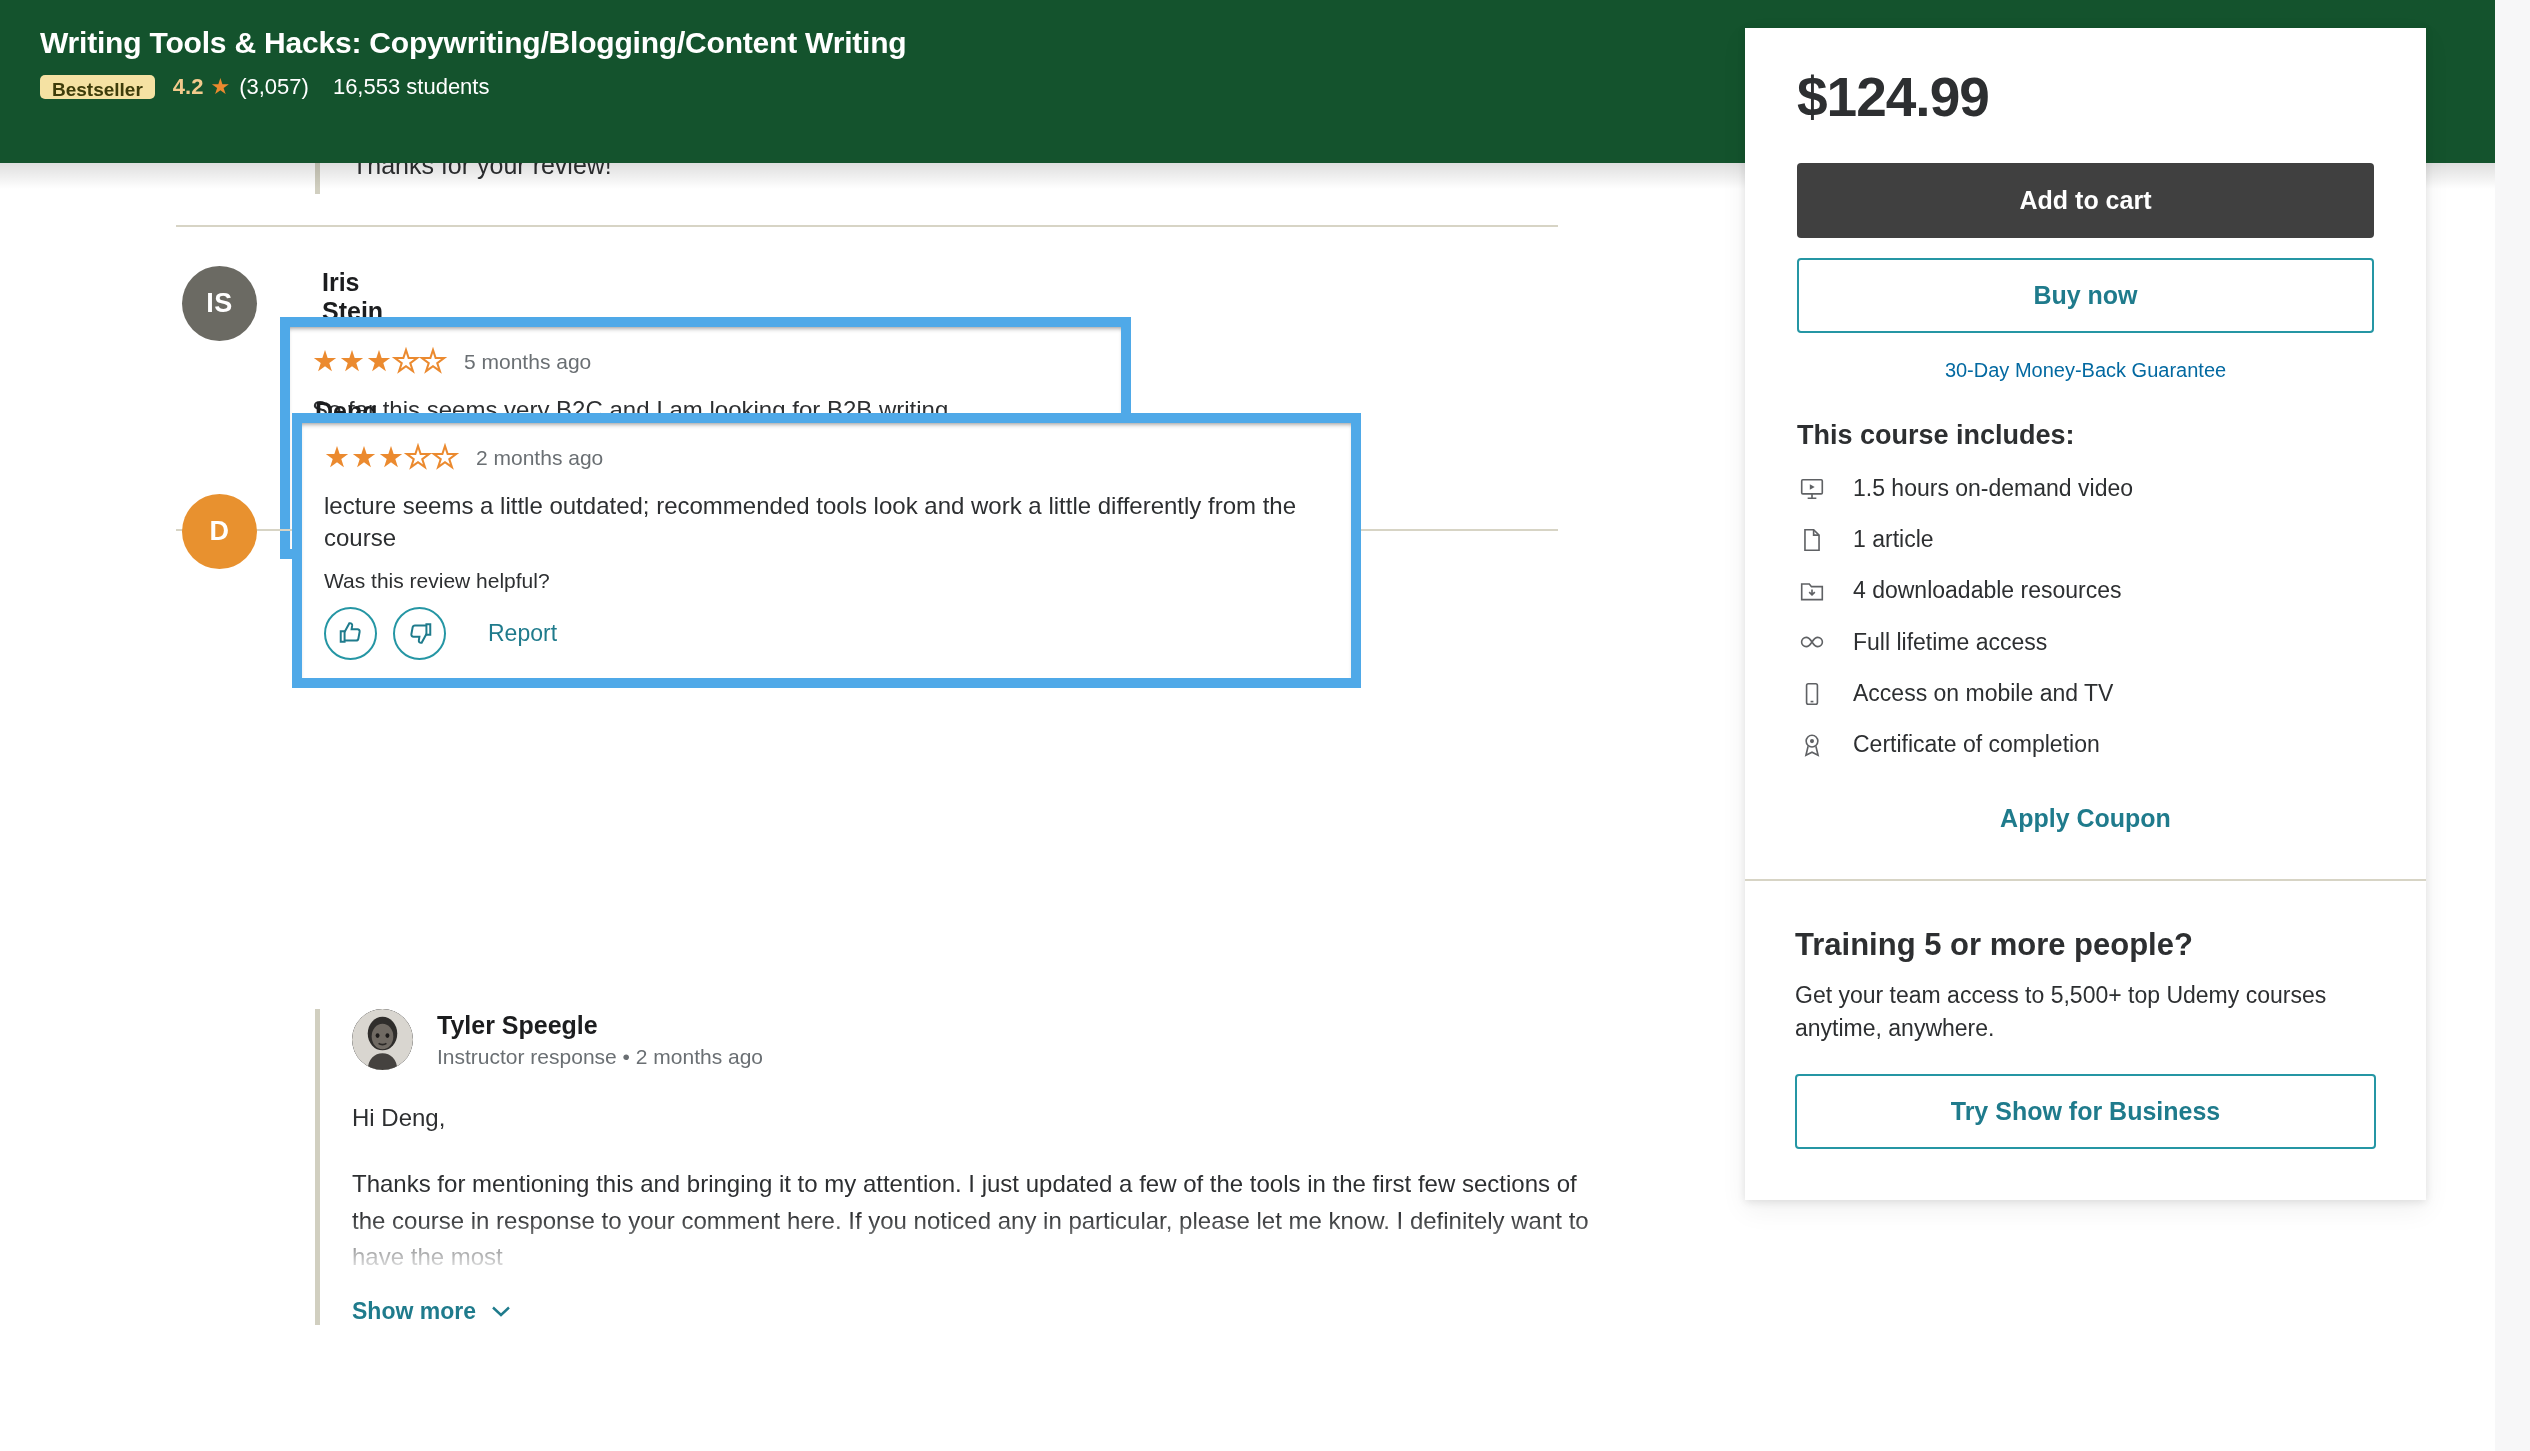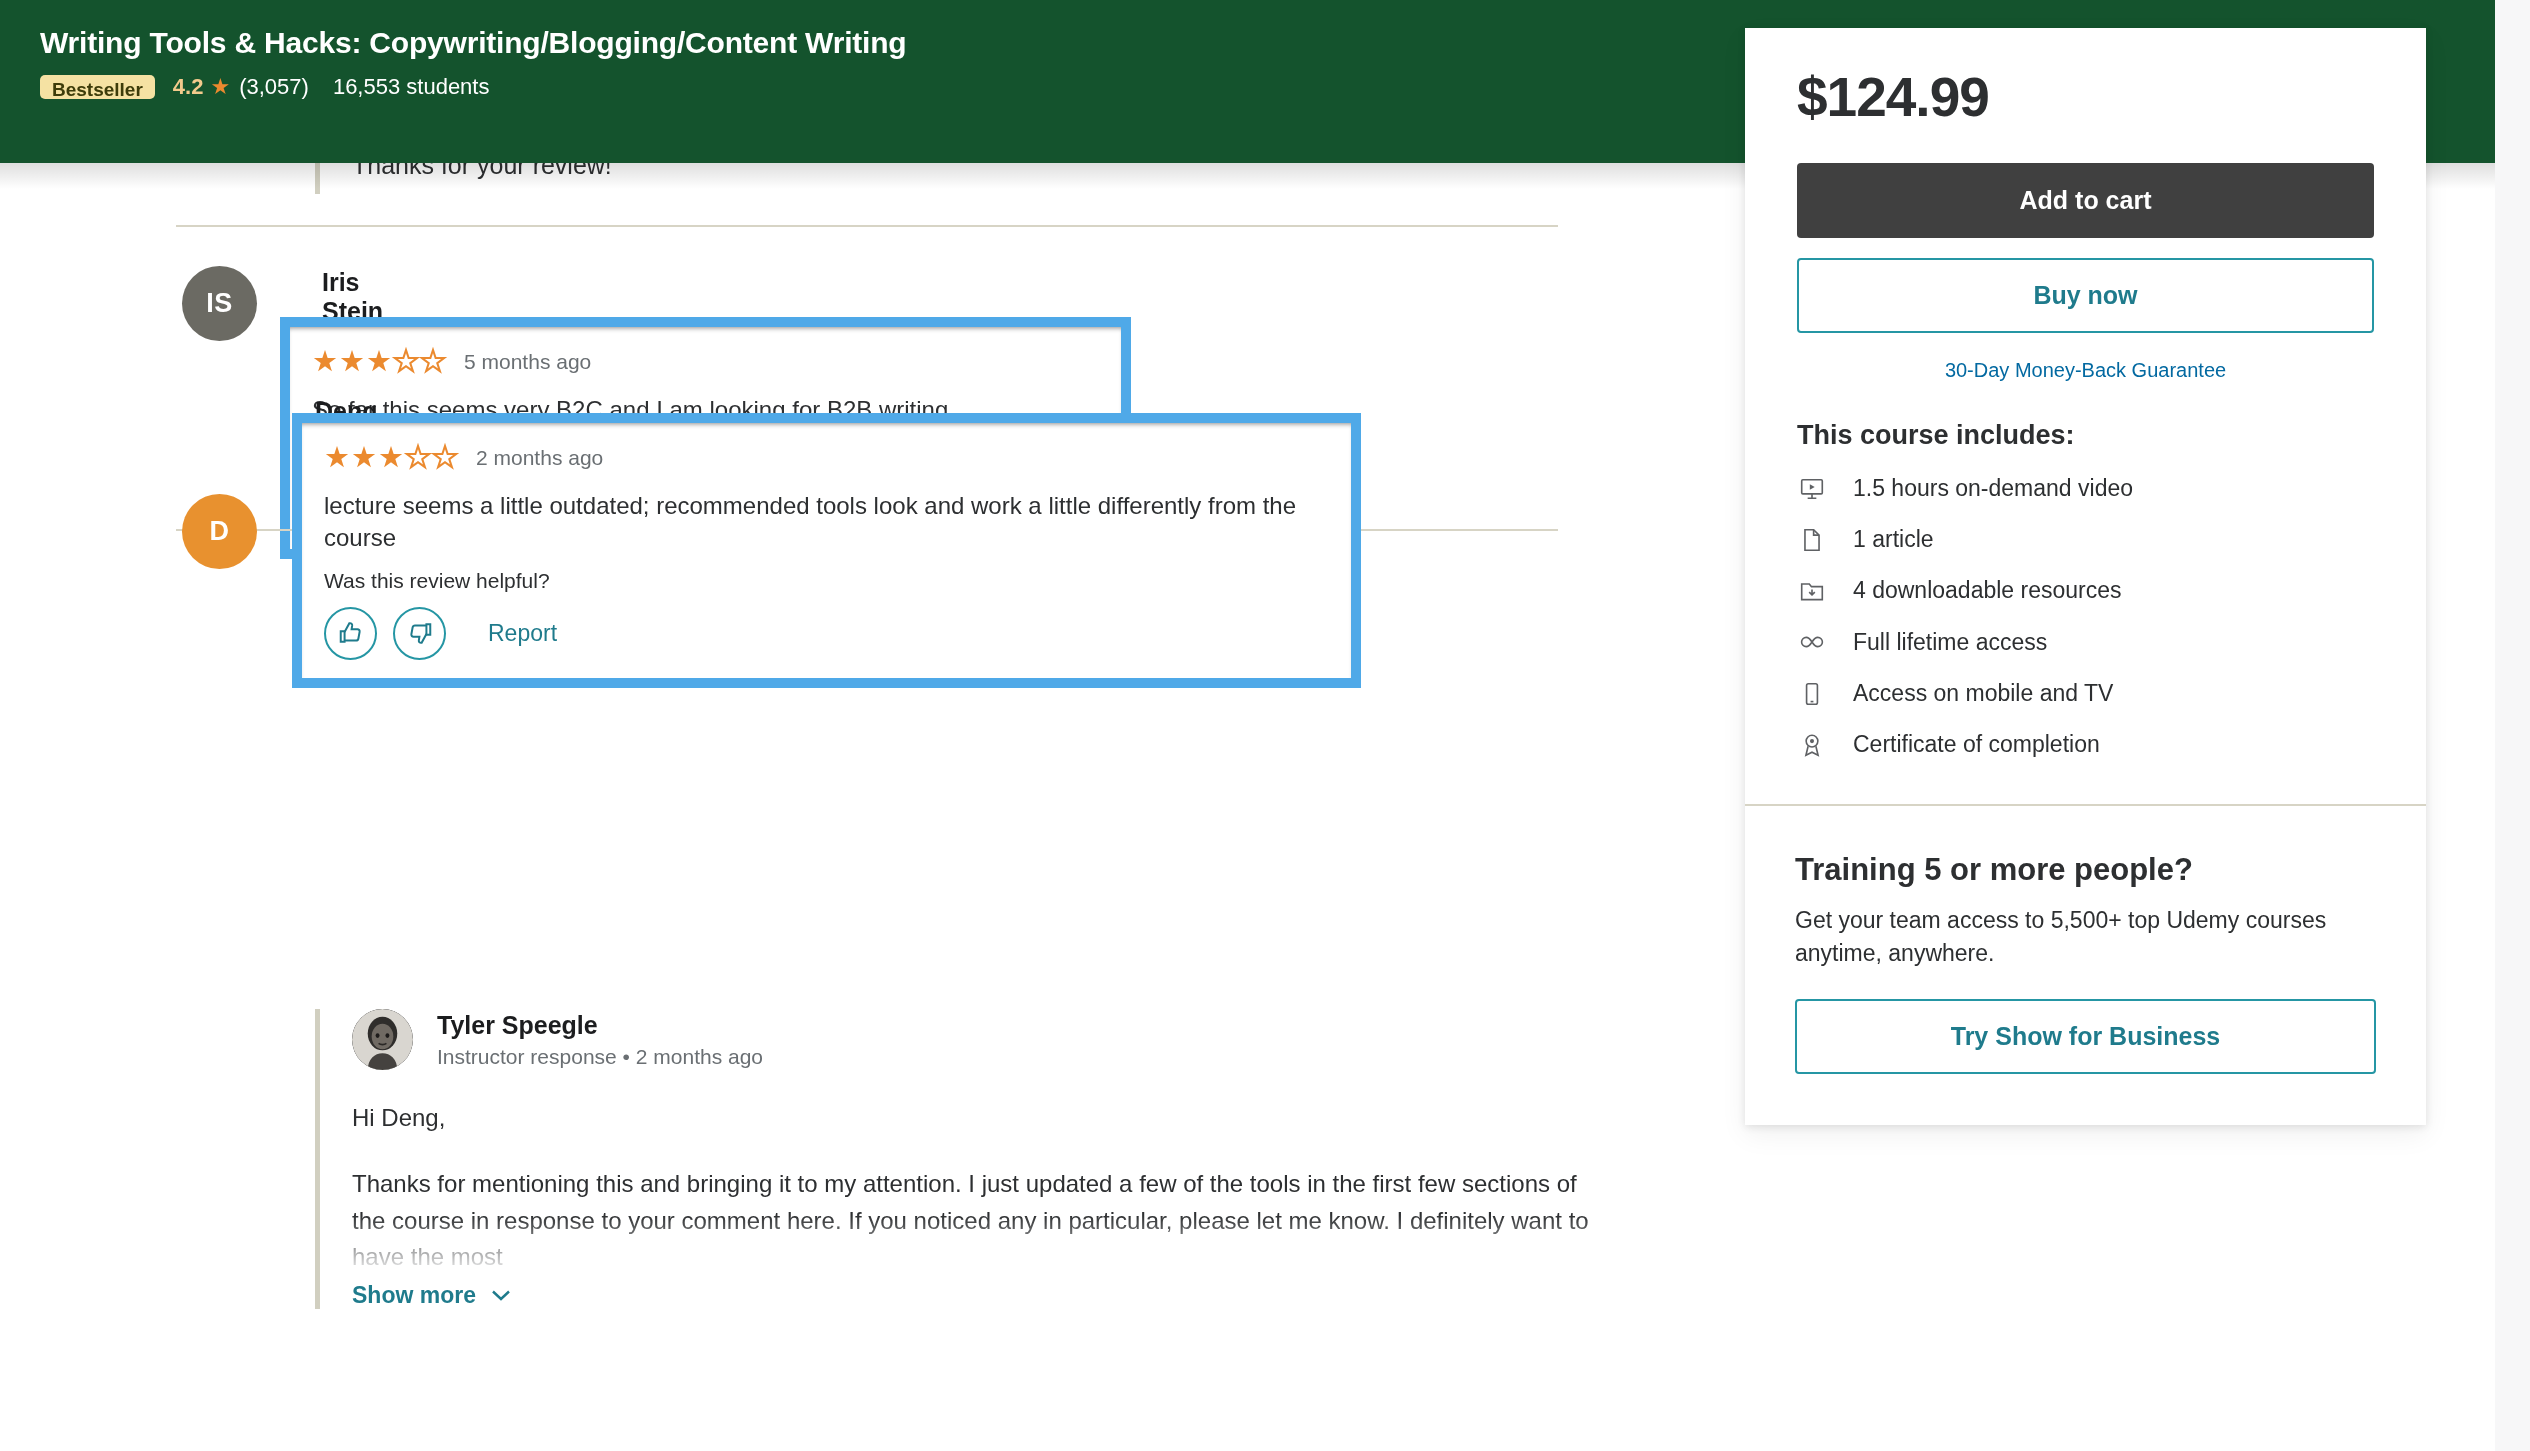--- a/index.html
+++ b/index.html
@@ -245,21 +245,21 @@
     position: absolute;
     left: 0; right: 0; bottom: 0;
     height: 61px;
     background: linear-gradient(to bottom, rgba(255,255,255,0), rgba(255,255,255,0.98));
     pointer-events: none;
   }
   .show-more {
     display: inline-flex;
     align-items: center;
     gap: 14px;
-    margin-top: 6px;
+    margin-top: 22px;
     font-size: 23px;
     font-weight: bold;
     color: #1f7b8c;
   }
 
   
   .buy-card {
     position: absolute;
     top: 28px; right: 105px;
     width: 681px;
@@ -565,20 +565,21 @@
       <span class="include-icon">
         <svg width="26" height="26" viewBox="0 0 24 24" fill="none" stroke="#5f6164" stroke-width="1.5">
           <circle cx="12" cy="8.4" r="5.4"></circle>
           <circle cx="12" cy="8.4" r="1.9" fill="#5f6164" stroke="none"></circle>
           <path d="M8.4 13.2L6.4 21.5l5.6-2.8 5.6 2.8-2-8.3"></path>
         </svg>
       </span>
       <span class="include-text">Certificate of completion</span>
     </div>
 
+    <span class="coupon-link">Apply Coupon</span>
   </div>
 
   <div class="card-divider"></div>
 
   <div class="biz-pad">
     <div class="biz-title">Training 5 or more people?</div>
     <div class="biz-desc">Get your team access to 5,500+ top Udemy courses anytime, anywhere.</div>
     <div class="btn btn-biz">Try Show for Business</div>
   </div>
 </div>

